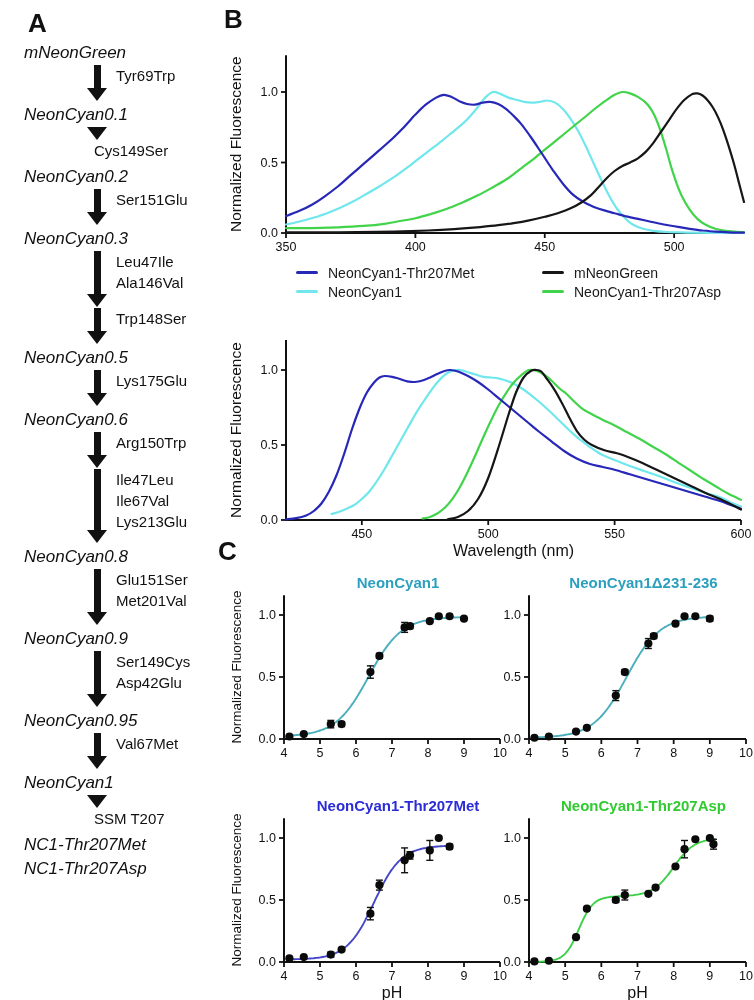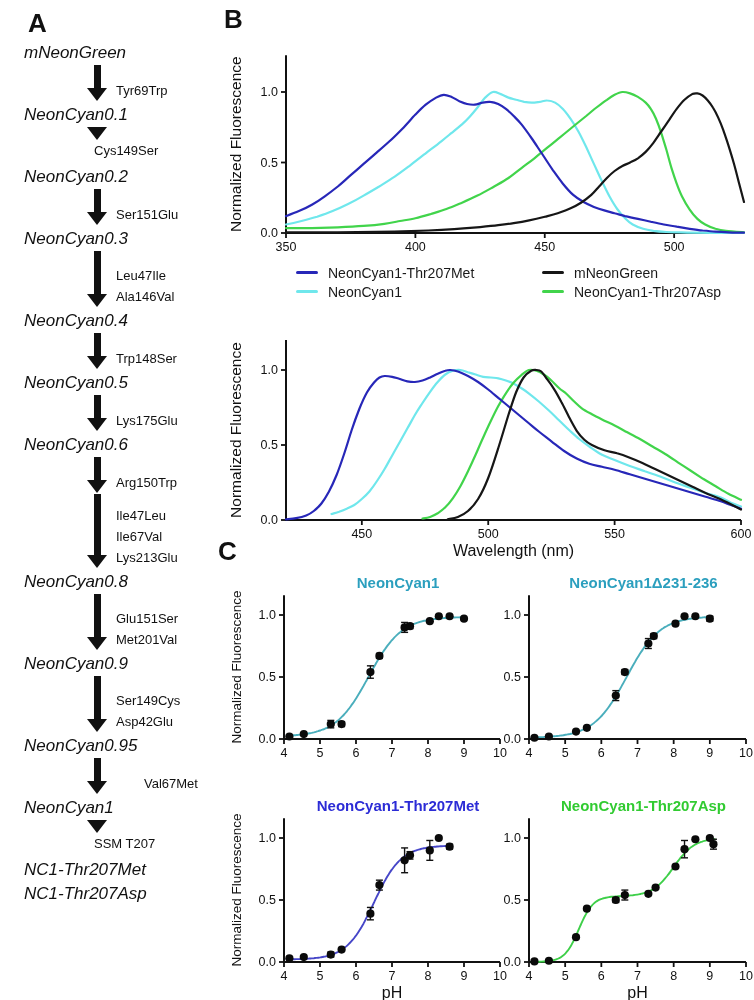--- a/index.html
+++ b/index.html
@@ -7,21 +7,21 @@
           font-family:"Liberation Sans","DejaVu Sans",sans-serif;color:#111;}
   .panel-label{position:absolute;font-size:26px;font-weight:bold;color:#111;}
   
   .panel-a{position:absolute;left:22px;top:6px;width:200px;}
   .pw-title{font-size:26px;font-weight:bold;margin:2px 0 2px 6px;}
   .pw-name{font-style:italic;font-size:17px;line-height:21px;margin:3px 0 2px 2px;white-space:nowrap;}
   .pw-arrow-row{display:flex;align-items:stretch;margin:1px 0 1px 64px;}
   .pw-arrow{width:22px;display:flex;flex-direction:column;align-items:center;}
   .pw-shaft{width:7px;flex:1;background:#111;}
   .pw-head{width:0;height:0;border-left:10px solid transparent;border-right:10px solid transparent;border-top:13px solid #111;}
-  .pw-labels{margin-left:8px;font-size:13px;line-height:21px;display:flex;flex-direction:column;justify-content:flex-end;white-space:nowrap;}
+  .pw-labels{margin-left:8px;font-size:15px;line-height:21px;display:flex;flex-direction:column;justify-content:flex-start;white-space:nowrap;}
   .u{}
   
   .chart{position:absolute;}
   .legend{position:absolute;left:296px;top:263px;display:flex;font-size:14px;}
   .legend-col{display:flex;flex-direction:column;}
   .legend-col:first-child{width:246px;}
   .legend-row{display:flex;align-items:center;height:19px;}
   .legend-swatch{width:22px;height:3.5px;border-radius:2px;margin-right:10px;flex:0 0 auto;}
   .legend-label{white-space:nowrap;color:#1a1a1a;}
   svg text{font-family:"Liberation Sans","DejaVu Sans",sans-serif;}
@@ -67,21 +67,20 @@
         <div class="pw-arrow-row" style="height: 56px;">
           <div class="pw-arrow">
             <div class="pw-shaft"></div>
             <div class="pw-head"></div>
           </div>
           <div class="pw-labels">
             <span>Leu47Ile</span>
             <span>Ala146Val</span>
           </div>
         </div>
-        <div class="pw-name">NeonCyan0.4</div>
         <div class="pw-arrow-row" style="height: 36px;">
           <div class="pw-arrow">
             <div class="pw-shaft"></div>
             <div class="pw-head"></div>
           </div>
           <div class="pw-labels">
             <span>Trp148Ser</span>
           </div>
         </div>
         <div class="pw-name">NeonCyan0.5</div>
@@ -131,21 +130,21 @@
           <div class="pw-arrow">
             <div class="pw-shaft"></div>
             <div class="pw-head"></div>
           </div>
           <div class="pw-labels">
             <span class="u">Ser149Cys</span>
             <span>Asp42Glu</span>
           </div>
         </div>
         <div class="pw-name">NeonCyan0.95</div>
-        <div class="pw-arrow-row" style="height: 36px; gap: 28px;">
+        <div class="pw-arrow-row" style="height: 36px;">
           <div class="pw-arrow">
             <div class="pw-shaft"></div>
             <div class="pw-head"></div>
           </div>
           <div class="pw-labels">
             <span>Val67Met</span>
           </div>
         </div>
         <div class="pw-name">NeonCyan1</div>
         <div class="pw-arrow-row" style="height: 36px; flex-direction: column;">

